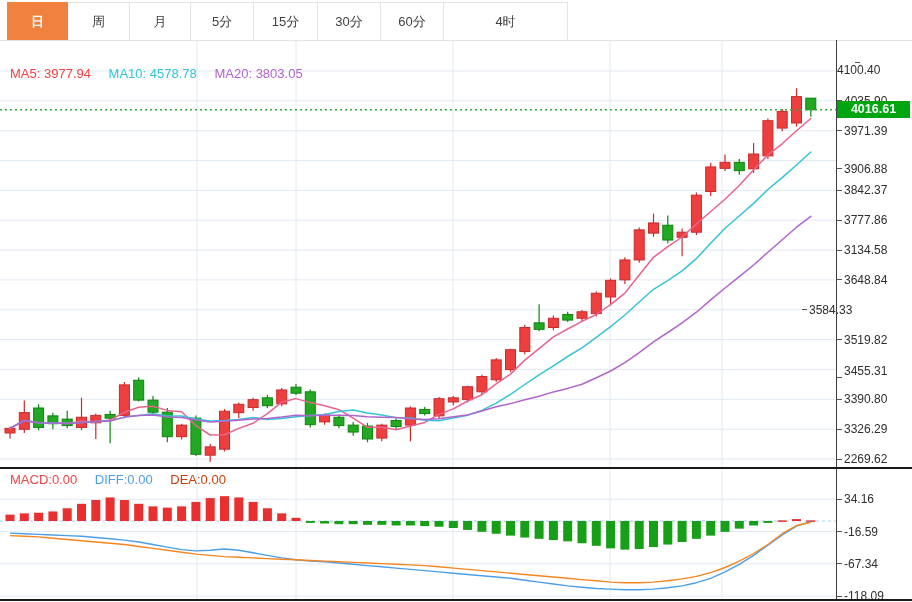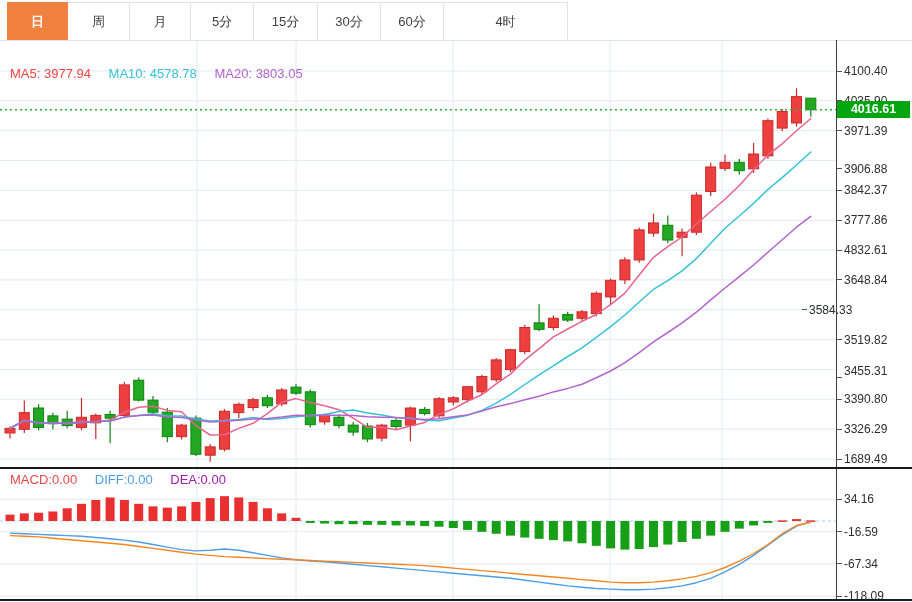--- a/index.html
+++ b/index.html
@@ -192,21 +192,21 @@
       <line x1="810.8000000000001" y1="57.95022775512132" x2="810.8000000000001" y2="76.84546039922719" stroke="#0f830f" stroke-width="1.2"></line>
       <rect x="805.8000000000001" y="58.163053588037315" width="10" height="11.603634542462586" fill="#22a822" stroke="#0f830f" stroke-width="1"></rect>
       <line x1="0" y1="69.7666881304999" x2="836" y2="69.7666881304999" stroke="#2fae3e" stroke-width="1.4" stroke-dasharray="2,3"></line>
       <polyline points="10.0,388.4 24.3,380.5 38.6,382.8 52.9,383.0 67.2,383.6 81.5,381.3 95.8,381.9 110.1,380.0 124.4,372.3 138.7,367.2 153.0,366.2 167.3,370.4 181.6,371.8 195.9,385.7 210.2,395.0 224.5,394.8 238.8,388.4 253.1,383.3 267.4,373.6 281.7,362.2 296.0,358.6 310.3,362.6 324.6,365.7 338.9,369.7 353.2,378.1 367.5,387.3 381.8,387.3 396.1,389.7 410.4,386.1 424.7,382.4 439.0,374.4 453.3,368.9 467.6,361.0 481.9,354.7 496.2,343.9 510.5,334.1 524.8,320.1 539.1,308.6 553.4,296.9 567.7,289.0 582.0,281.4 596.3,274.5 610.6,264.7 624.9,253.1 639.2,235.0 653.5,217.3 667.8,206.6 682.1,197.0 696.4,184.0 710.7,171.5 725.0,159.3 739.3,145.5 753.6,129.8 767.9,114.9 782.2,103.8 796.5,90.7 810.8,78.5" fill="none" stroke="#e8638e" stroke-width="1.5" stroke-linejoin="round" stroke-linecap="round"></polyline>
       <polyline points="10.0,388.4 24.3,380.5 38.6,382.8 52.9,383.0 67.2,383.6 81.5,382.5 95.8,381.5 110.1,381.1 124.4,377.1 138.7,375.4 153.0,373.7 167.3,376.1 181.6,375.9 195.9,379.0 210.2,381.1 224.5,380.5 238.8,379.4 253.1,377.5 267.4,379.6 281.7,378.6 296.0,376.7 310.3,375.5 324.6,374.5 338.9,371.6 353.2,370.1 367.5,372.9 381.8,375.0 396.1,377.7 410.4,377.9 424.7,380.3 439.0,380.8 453.3,378.1 467.6,375.3 481.9,370.4 496.2,363.2 510.5,354.3 524.8,344.5 539.1,334.8 553.4,325.8 567.7,316.5 582.0,307.8 596.3,297.3 610.6,286.7 624.9,275.0 639.2,262.0 653.5,249.3 667.8,240.6 682.1,230.9 696.4,218.6 710.7,203.3 725.0,188.3 739.3,176.0 753.6,163.4 767.9,149.5 782.2,137.6 796.5,125.0 810.8,112.0" fill="none" stroke="#35c3d8" stroke-width="1.5" stroke-linejoin="round" stroke-linecap="round"></polyline>
       <polyline points="10.0,388.4 24.3,380.5 38.6,382.8 52.9,383.0 67.2,383.6 81.5,382.5 95.8,381.5 110.1,381.1 124.4,377.1 138.7,375.4 153.0,375.1 167.3,376.9 181.6,377.5 195.9,380.1 210.2,381.9 224.5,381.2 238.8,380.3 253.1,379.1 267.4,378.4 281.7,377.0 296.0,375.2 310.3,375.8 324.6,375.2 338.9,375.3 353.2,375.6 367.5,376.7 381.8,377.2 396.1,377.6 410.4,378.8 424.7,379.4 439.0,378.8 453.3,376.8 467.6,374.9 481.9,371.0 496.2,366.7 510.5,363.6 524.8,359.7 539.1,356.2 553.4,351.9 567.7,348.4 582.0,344.3 596.3,337.7 610.6,331.0 624.9,322.7 639.2,312.6 653.5,301.8 667.8,292.5 682.1,282.8 696.4,272.2 710.7,259.9 725.0,248.0 739.3,236.7 753.6,225.0 767.9,212.2 782.2,199.8 796.5,187.2 810.8,176.3" fill="none" stroke="#b264ce" stroke-width="1.5" stroke-linejoin="round" stroke-linecap="round"></polyline>
     </svg>
 
   <div id="axis-line"></div>
   <div id="main-axis">
-      <div class="axis-label" style="left: 837px; top: 62px;">
+      <div class="axis-label" style="left: 837px; top: 62px; flex-direction: column;">
         <i class="tick"></i>
         <span>4100.40</span>
       </div>
       <div class="axis-label" style="left: 837px; top: 91.8419px;">
         <i class="tick"></i>
         <span>4035.90</span>
       </div>
       <div class="axis-label" style="left: 837px; top: 121.688px;">
         <i class="tick"></i>
         <span>3971.39</span>
@@ -218,21 +218,21 @@
       <div class="axis-label" style="left: 837px; top: 181.381px;">
         <i class="tick"></i>
         <span>3842.37</span>
       </div>
       <div class="axis-label" style="left: 837px; top: 211.228px; text-align: right;">
         <i class="tick"></i>
         <span>3777.86</span>
       </div>
       <div class="axis-label" style="left: 837px; top: 241.074px;">
         <i class="tick"></i>
-        <span>4832.61</span>
+        <span>3134.58</span>
       </div>
       <div class="axis-label" style="left: 837px; top: 270.921px;">
         <i class="tick"></i>
         <span>3648.84</span>
       </div>
       <div class="axis-label" style="left: 802px; top: 300.767px;">
         <i class="tick"></i>
         <span>3584.33</span>
       </div>
       <div class="axis-label" style="left: 837px; top: 330.614px;">
@@ -246,31 +246,31 @@
       <div class="axis-label" style="left: 837px; top: 390.307px;">
         <i class="tick"></i>
         <span>3390.80</span>
       </div>
       <div class="axis-label" style="left: 837px; top: 420.153px;">
         <i class="tick"></i>
         <span>3326.29</span>
       </div>
       <div class="axis-label" style="left: 837px; top: 450px;">
         <i class="tick"></i>
-        <span>1689.49</span>
+        <span>2269.62</span>
       </div>
     </div>
   <div id="price-tag" style="background: rgb(0, 165, 16); top: 101.267px;">4016.61</div>
 
   <div id="sep-line"></div>
 
   <div id="macd-row">
     <span class="g" style="color:#e8484a"><span>MACD:</span><span>0.00</span></span>
     <span class="g" style="color:#4d9ee8"><span>DIFF:</span><span>0.00</span></span>
-    <span class="g" style="color:#a21caf"><span>DEA:</span><span>0.00</span></span>
+    <span class="g" style="color:#c2410c"><span>DEA:</span><span>0.00</span></span>
   </div>
 
   <svg id="macd-svg" width="836" height="132">
       <line x1="0" y1="31.258758620689658" x2="836" y2="31.258758620689658" stroke="#e2eaf3" stroke-width="1"></line>
       <line x1="0" y1="63.55875862068965" x2="836" y2="63.55875862068965" stroke="#e2eaf3" stroke-width="1"></line>
       <line x1="0" y1="95.85875862068966" x2="836" y2="95.85875862068966" stroke="#e2eaf3" stroke-width="1"></line>
       <line x1="0" y1="128.15875862068964" x2="836" y2="128.15875862068964" stroke="#e2eaf3" stroke-width="1"></line>
       <line x1="197" y1="0" x2="197" y2="132" stroke="#e2eaf3" stroke-width="1"></line>
       <line x1="296" y1="0" x2="296" y2="132" stroke="#e2eaf3" stroke-width="1"></line>
       <line x1="453" y1="0" x2="453" y2="132" stroke="#e2eaf3" stroke-width="1"></line>

